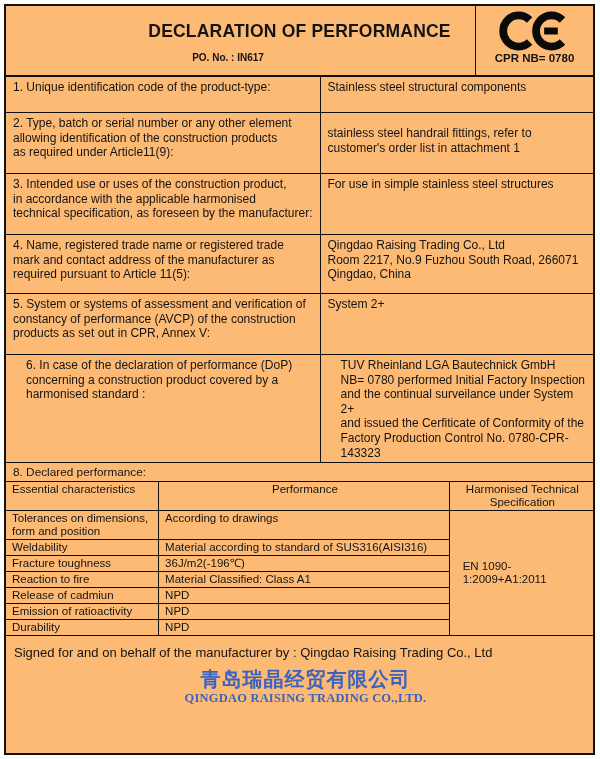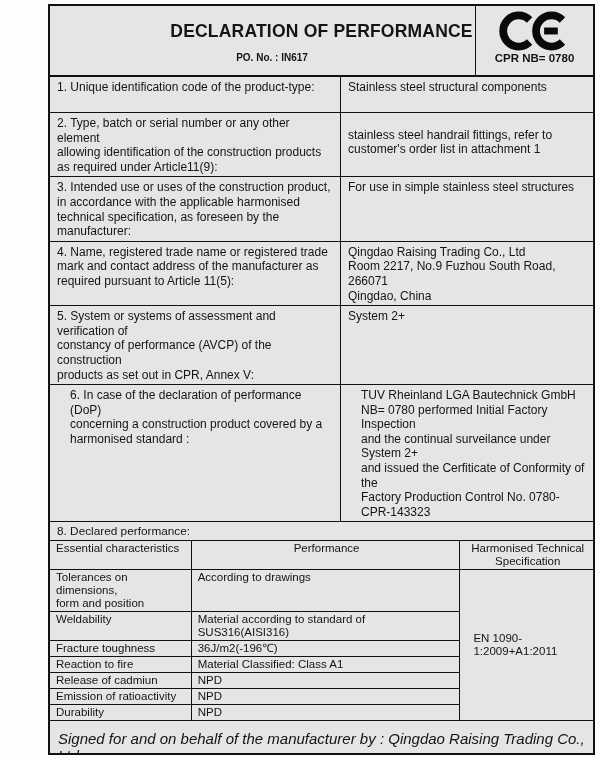--- a/index.html
+++ b/index.html
@@ -10,22 +10,21 @@
     background: #fdfdfc;
     font-family: "Liberation Sans", sans-serif;
     color: #141414;
     overflow: hidden;
   }
   .doc {
     border: 2px solid #111;
     height: 100%;
     box-sizing: border-box;
     overflow: hidden;
-    background: #e5e5e5;
-    margin-left: 44px;
+    background: #fdba74;
   }
 
   
   .header { position: relative; height: 69px; border-bottom: 2px solid #111; }
   .title {
     position: absolute; top: 15px; left: 0; right: 0;
     text-align: center; font-weight: bold; font-size: 17.5px; letter-spacing: 0.2px;
     white-space: nowrap;
   }
   .po {
@@ -82,21 +81,21 @@
   .perf tr:nth-child(n+3) td { height: 12px; }
   .perf .spec { vertical-align: middle; height: auto; text-align: left; padding-left: 13px; }
 
   
   .para {
     border-bottom: 1.5px solid #111;
     box-sizing: border-box; height: 70px;
     padding: 13px 6px 0 8px;
     font-size: 11.8px; line-height: 15.2px;
   }
-  .signed { padding: 9px 8px 0 8px; font-size: 15px; font-style: italic; }
+  .signed { padding: 9px 8px 0 8px; font-size: 13px; }
   .stamp { margin: 7px 0 0 12px; text-align: center; }
   .stamp-cn { font-size: 20px; font-weight: bold; letter-spacing: 1px; line-height: 24px; }
   .stamp-en {
     font-family: "Liberation Serif", serif;
     font-size: 12.5px; font-weight: bold; letter-spacing: 0.2px; line-height: 14px;
   }
 </style>
 </head>
 <body>
 

